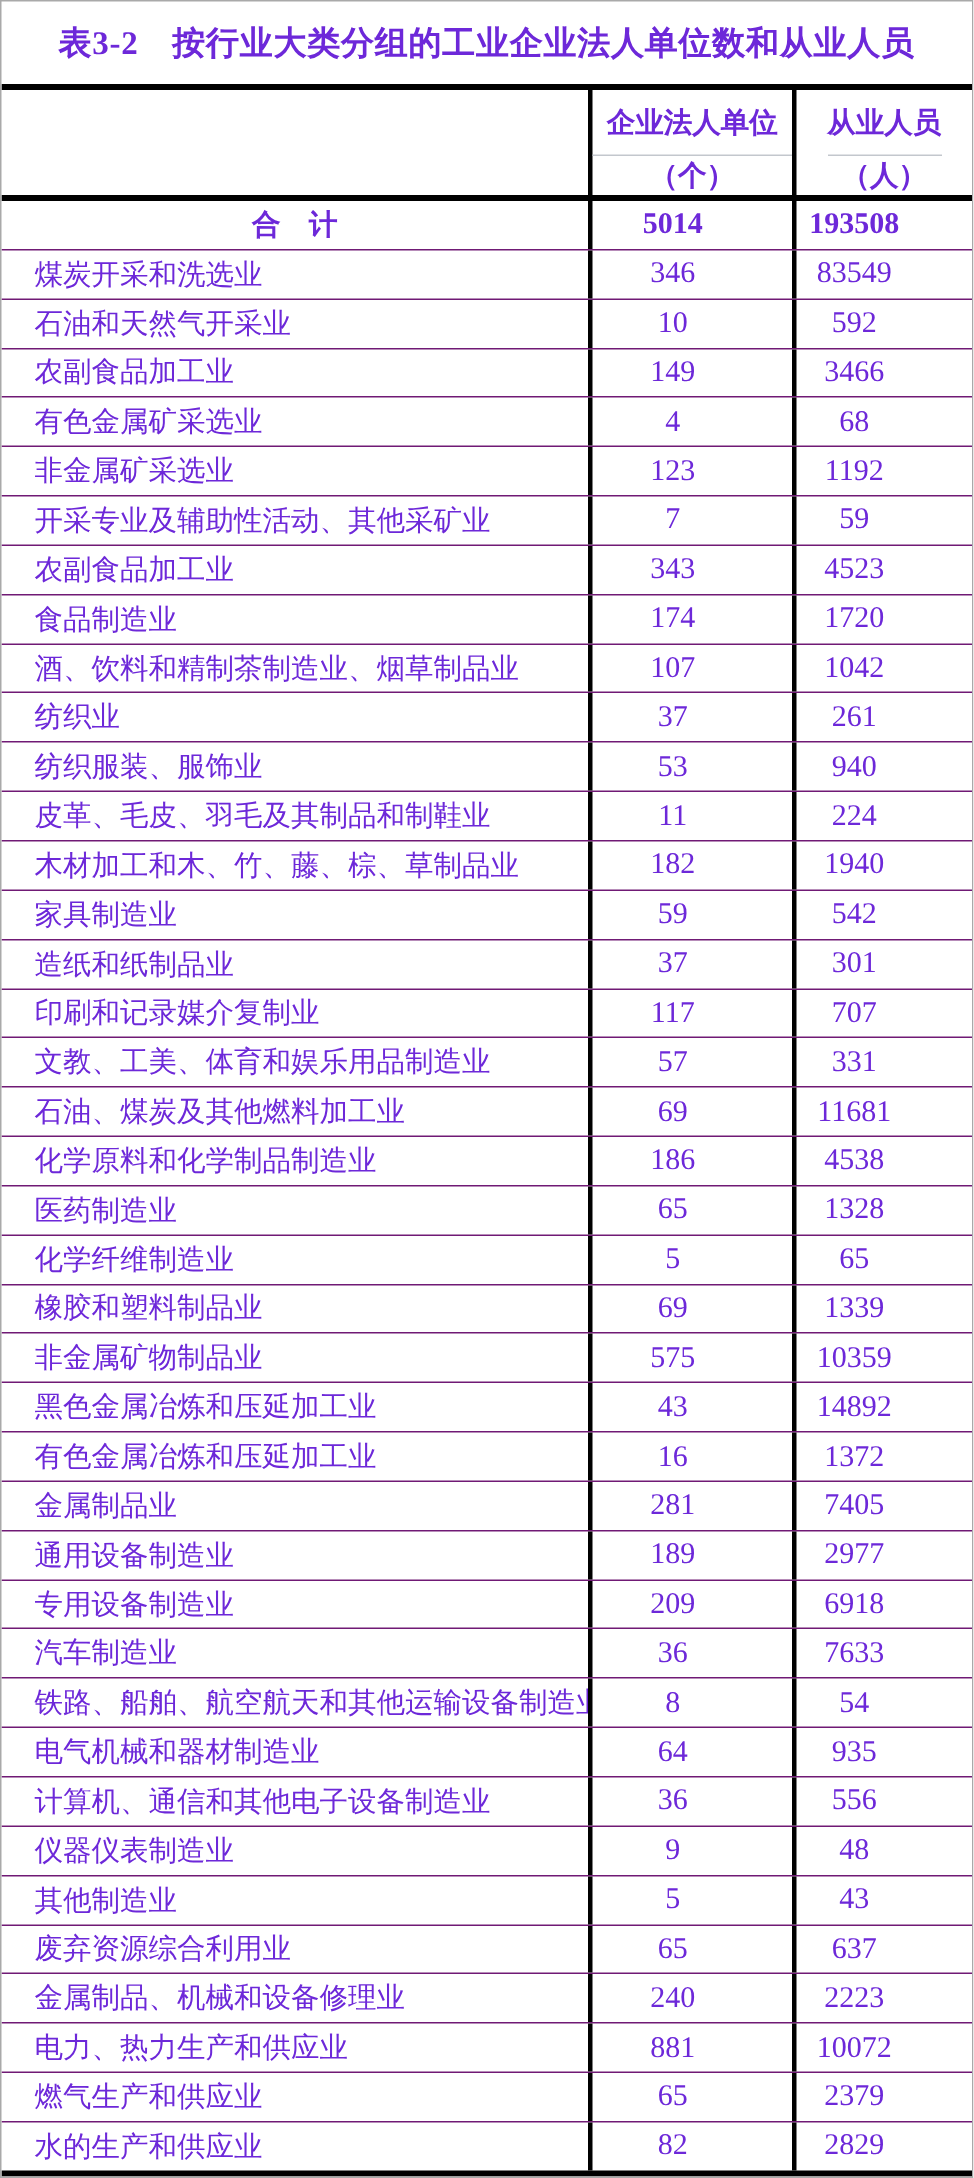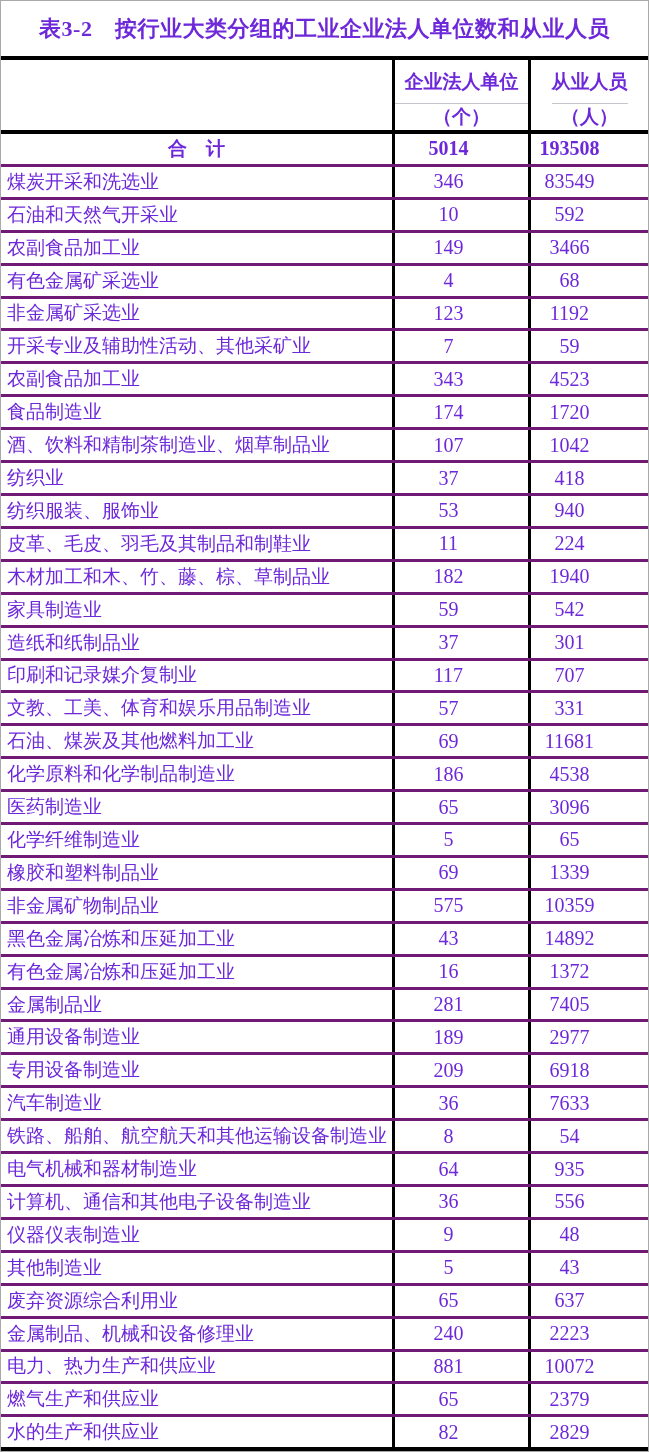--- a/index.html
+++ b/index.html
@@ -74,30 +74,30 @@
   .tbody {
     flex: 1 1 auto;
     display: flex;
     flex-direction: column;
   }
   .row {
     flex: 1 1 auto;
     display: flex;
     flex-direction: row;
     box-sizing: border-box;
-    border-bottom: 3px solid #701a75;
+    border-bottom: 1px solid #701a75;
   }
   .row:last-child { border-bottom: none; }
   .c-label {
     flex: 0 0 391px;
     width: 391px;
     box-sizing: border-box;
     display: flex;
     align-items: center;
-    padding-left: 6px;
+    padding-left: 22px;
     font-size: 19px;
     white-space: nowrap;
     overflow: hidden;
   }
   .c-num {
     box-sizing: border-box;
     border-left: 3px solid #000;
     display: flex;
     align-items: center;
     justify-content: center;
@@ -202,21 +202,21 @@
 
   <div class="row">
     <div class="c-label">酒、饮料和精制茶制造业、烟草制品业</div>
     <div class="c-num c2">107</div>
     <div class="c-num c3">1042</div>
   </div>
 
   <div class="row">
     <div class="c-label">纺织业</div>
     <div class="c-num c2">37</div>
-    <div class="c-num c3">418</div>
+    <div class="c-num c3">261</div>
   </div>
 
   <div class="row">
     <div class="c-label">纺织服装、服饰业</div>
     <div class="c-num c2">53</div>
     <div class="c-num c3">940</div>
   </div>
 
   <div class="row">
     <div class="c-label">皮革、毛皮、羽毛及其制品和制鞋业</div>
@@ -262,21 +262,21 @@
 
   <div class="row">
     <div class="c-label">化学原料和化学制品制造业</div>
     <div class="c-num c2">186</div>
     <div class="c-num c3">4538</div>
   </div>
 
   <div class="row">
     <div class="c-label">医药制造业</div>
     <div class="c-num c2">65</div>
-    <div class="c-num c3">3096</div>
+    <div class="c-num c3">1328</div>
   </div>
 
   <div class="row">
     <div class="c-label">化学纤维制造业</div>
     <div class="c-num c2">5</div>
     <div class="c-num c3">65</div>
   </div>
 
   <div class="row">
     <div class="c-label">橡胶和塑料制品业</div>

